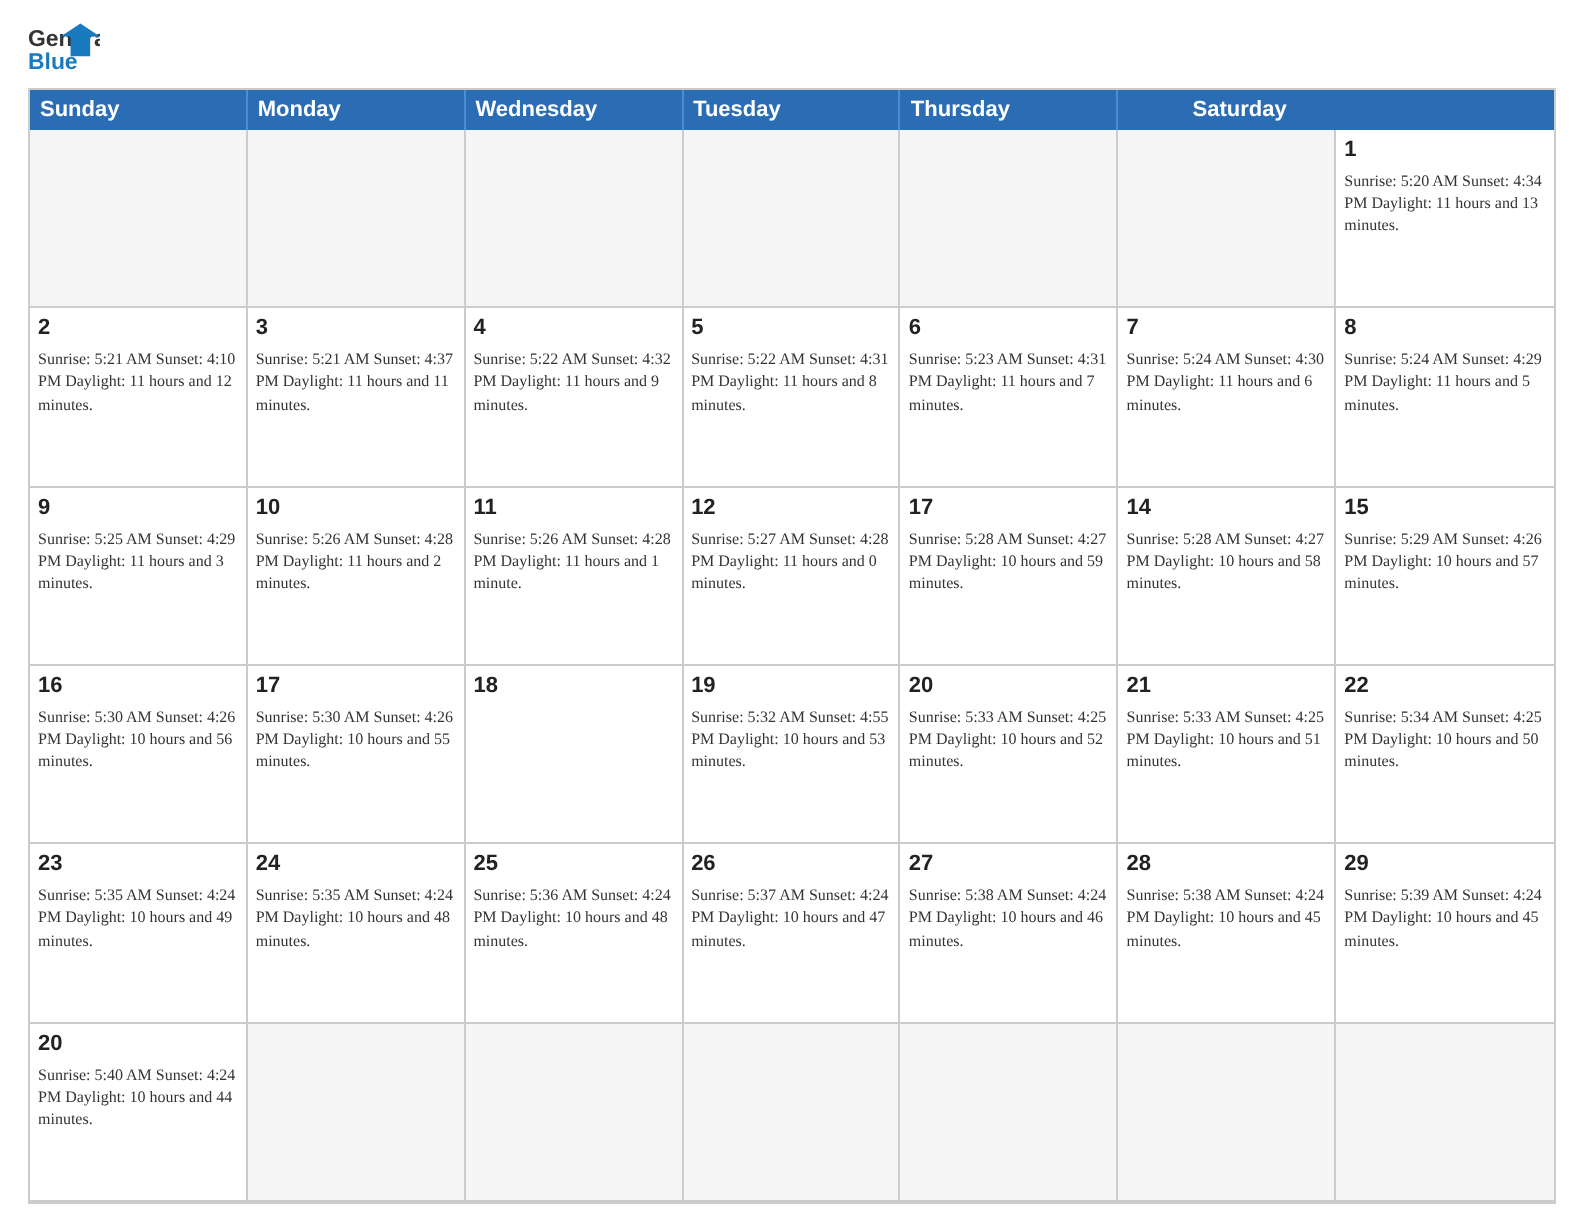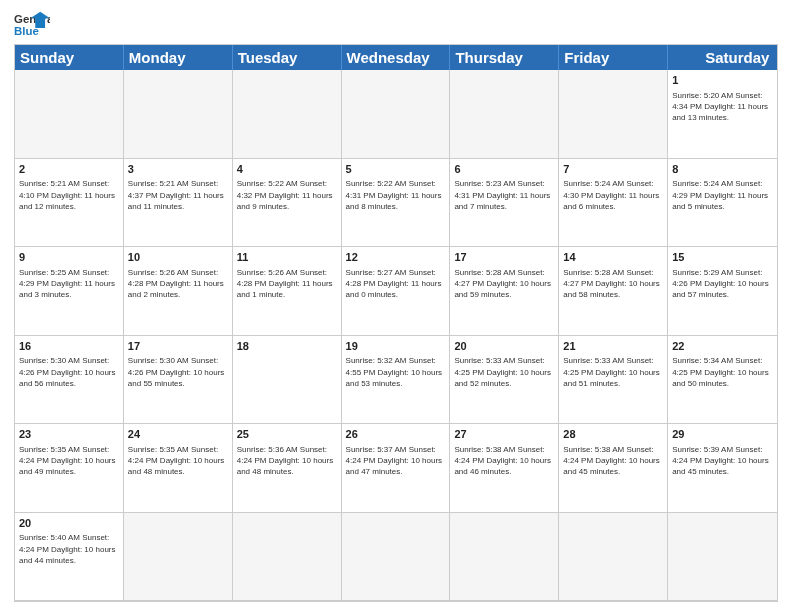--- a/index.html
+++ b/index.html
@@ -51,21 +51,21 @@
       flex-direction: column;
       border: 1px solid #ccc;
     }
     .day-headers {
       display: grid;
       grid-template-columns: repeat(7, 1fr);
       background: #2a6db5;
     }
     .day-header {
       color: #fff;
-      font-size: 15px;
+      font-size: 11px;
       font-weight: bold;
       padding: 4px 5px;
       text-align: left;
       border-right: 1px solid #4a8dd5;
     }
     .day-header:last-child { border-right: none; margin-left: 32px; }
     .calendar-grid {
       display: grid;
       grid-template-columns: repeat(7, 1fr);
       flex: 1;
@@ -86,20 +86,21 @@
     .cell-number {
       font-size: 11px;
       font-weight: bold;
       color: #222;
       margin-bottom: 2px;
     }
     .cell-info {
       font-size: 8px;
       color: #333;
       line-height: 1.4;
+      font-family: Liberation Serif, serif;
     }
     
     .calendar-grid {
       display: grid;
       grid-template-columns: repeat(7, 1fr);
       grid-template-rows: repeat(6, 1fr);
       flex: 1;
     }
   </style>
 </head>
@@ -117,24 +118,23 @@
     <div class="title-block">
       <div class="month-title"></div>
       <div class="location"></div>
     </div>
   </div>
 
   <div class="calendar">
     <div class="day-headers">
     <div class="day-header">Sunday</div>
         <div class="day-header">Monday</div>
+        <div class="day-header">Wednesday</div>
         <div class="day-header">Tuesday</div>
-        <div class="day-header">Wednesday</div>
         <div class="day-header">Thursday</div>
-        <div class="day-header">Friday</div>
         <div class="day-header">Saturday</div>
       </div>
     <div class="calendar-grid">
     <div class="cell empty"></div>
         <div class="cell empty"></div>
         <div class="cell empty"></div>
         <div class="cell empty"></div>
         <div class="cell empty"></div>
         <div class="cell empty"></div>
         <div class="cell">

